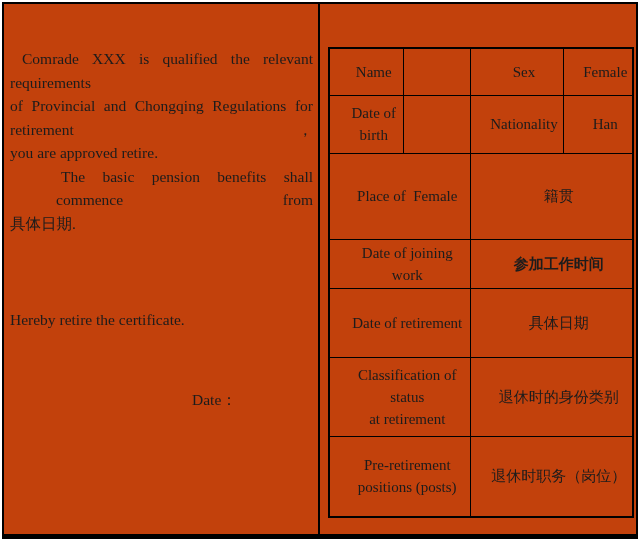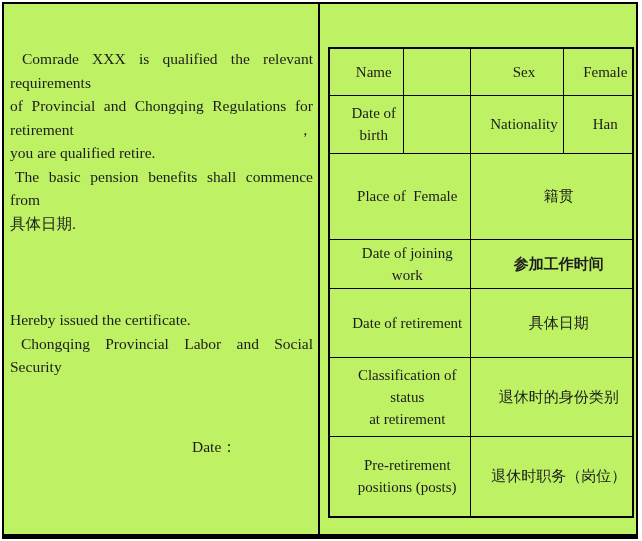--- a/index.html
+++ b/index.html
@@ -11,36 +11,36 @@
     position: relative;
     overflow: hidden;
   }
   .sheet {
     position: absolute;
     left: 2px; top: 2px;
     width: 636px; height: 537px;
     border: 2px solid #000;
     border-bottom: 5px solid #000;
     display: flex;
-    background: #bef264;
+    background: #c2410c;
   }
   
   .left-panel {
     width: 314px;
     padding: 43px 5px 0 6px;
   }
   .line {
     display: block;
     font-size: 15.5px;
     line-height: 23.5px;
     white-space: pre-wrap;
   }
   .jfull { text-align: justify; text-align-last: justify; }
   .ind12 { text-indent: 12px; }
-  .ind5  { text-indent: 5px;  }
+  .ind5  { text-indent: 5px; margin-left: 46px;  }
   .ind11 { text-indent: 11px; }
   .issued-para    { margin-top: 73px; }
   .date-para      { margin-top: 56px; padding-left: 182px; }
   
   .right-panel {
     flex: 1;
     border-left: 2px solid #000;
     padding: 43px 0 0 8px;
   }
   table.info {
@@ -72,31 +72,30 @@
 </style>
 </head>
 <body>
 
 <div class="sheet">
 
   <div class="left-panel">
     <p>
       <span class="line jfull ind12">Comrade XXX is qualified the relevant requirements</span>
       <span class="line jfull">of Provincial and Chongqing Regulations for retirement，</span>
-      <span class="line">you are qualified retire.</span>
+      <span class="line">you are approved retire.</span>
     </p>
     <p>
       <span class="line jfull ind5">The basic pension benefits shall commence from</span>
       <span class="line">具体日期.</span>
     </p>
     <p class="issued-para">
-      <span class="line">Hereby issued the certificate.</span>
+      <span class="line">Hereby retire the certificate.</span>
     </p>
     <p>
-      <span class="line jfull ind11">Chongqing Provincial Labor and Social Security</span>
     </p>
     <p class="date-para">
       <span class="line">Date：</span>
     </p>
   </div>
 
   <div class="right-panel">
     <table class="info">
       <colgroup>
           <col class="c1">

